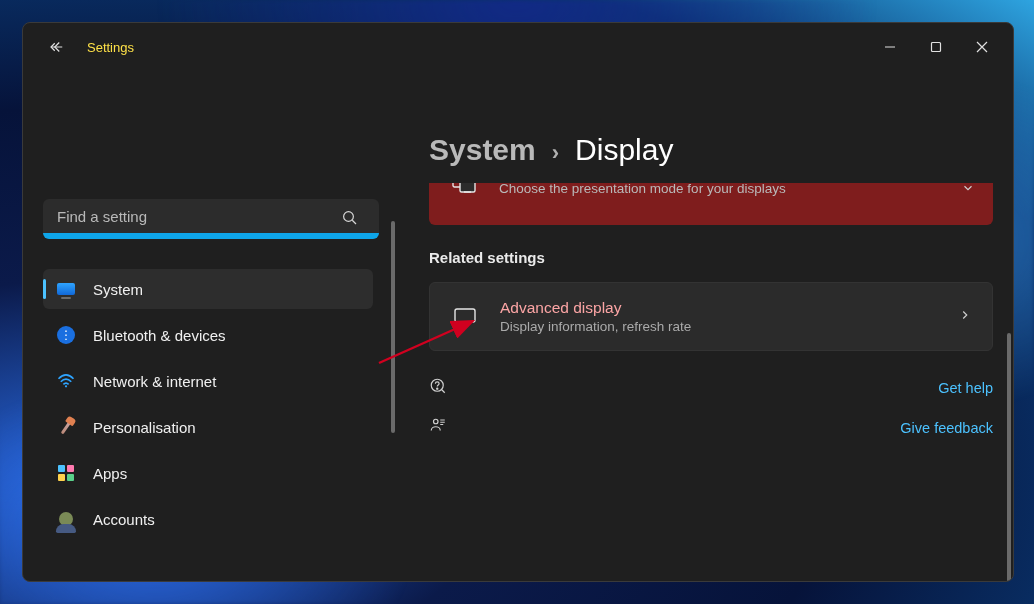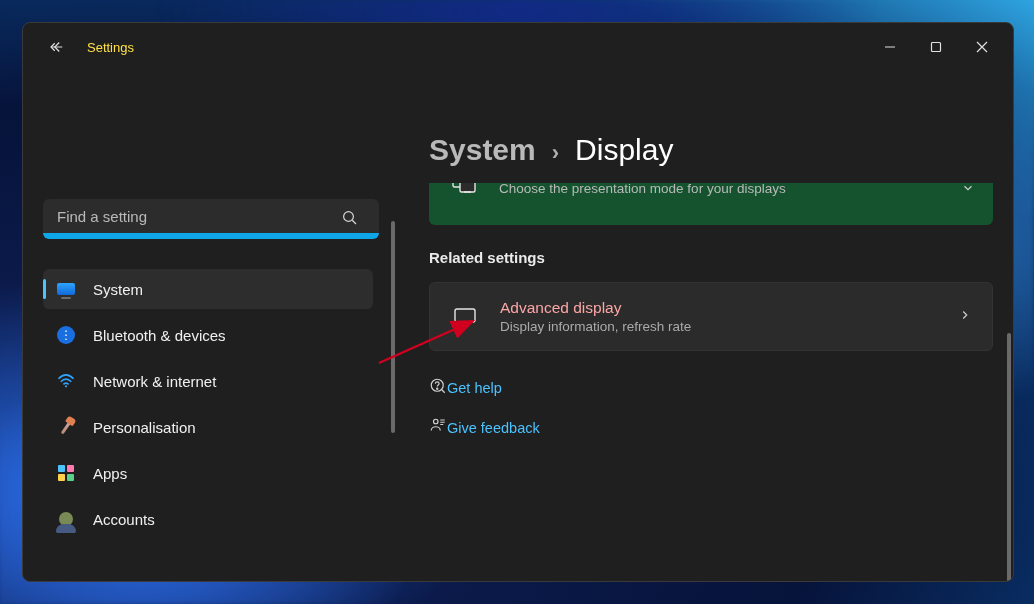--- a/index.html
+++ b/index.html
@@ -79,39 +79,39 @@
   .ic-apps span:nth-child(3){background:#ffd24c;} .ic-apps span:nth-child(4){background:#5ad08a;}
   .ic-acct{width:14px;height:14px;border-radius:50%;background:#7a8a56;position:relative;}
   .ic-acct::after{content:"";position:absolute;left:-3px;top:12px;width:20px;height:9px;border-radius:9px 9px 2px 2px;background:#465a82;}
   .sidebar-scroll { position:absolute; top:198px; left:368px; width:4px; height:212px; background:#6a6a6a;border-radius:2px;}
   .main { flex:1; padding: 0 20px 0 40px; overflow:hidden; position:relative;}
   .breadcrumb { display:flex; align-items:baseline; gap: 16px; margin-top: 62px; margin-bottom: 16px;}
   .bc-parent { font-size: 30px; font-weight: 600; color: #b9b9b9; }
   .bc-sep { font-size: 22px; color:#b0b0b0; font-weight:600;}
   .bc-current { font-size: 30px; font-weight: 400; color: #ffffff;}
   .cutcard {
-    background:#14532d; border-radius: 0 0 6px 6px;
+    background:#7f1d1d; border-radius: 0 0 6px 6px;
     padding: 0 22px 16px 22px; display:flex; align-items:flex-start; gap:22px;
     position:relative; height:42px; overflow:hidden; margin-bottom:4px;
   }
   .cutcard .ci { margin-top:-8px;}
   .cutcard .sub { font-size:13.5px; color:#b9b9b9; margin-top:-2px;}
   .cutcard .chev { position:absolute; right:18px; top:-2px;}
   .section-h { font-size:15px; font-weight:600; margin:24px 0 16px 0; color:#eaeaea;}
   .card {
     background:#2b2b2b; border:1px solid #333; border-radius:6px;
     display:flex; align-items:center; gap:22px;
     padding: 16px 22px; position:relative; margin-bottom:10px;
   }
   .card .title { font-size:15.5px; color:#fca5a5;}
   .card .sub { font-size:13.5px; color:#aaaaaa; margin-top:2px;}
   .card .chev { position:absolute; right:20px; top:50%; transform:translateY(-50%);}
   .card-icon { width:26px; display:flex; justify-content:center;}
   .links { margin-top:26px; display:flex; flex-direction:column; gap:18px;}
-  .link-row { display:flex; align-items:center; }
+  .link-row { display:flex; align-items:center; justify-content:space-between;}
   .link-row .lnk { color:#4cc2ff; font-size:14.5px;}
   .main-scroll { position:absolute; right:2px; top:262px; width:4px; height:274px; background:#6a6a6a;border-radius:2px;}
   .arrow-annotation {
     position:absolute; left:352px; top:292px; pointer-events:none;
   }
 </style>
 </head>
 <body>
 
 <div class="bg-swirl"></div>

